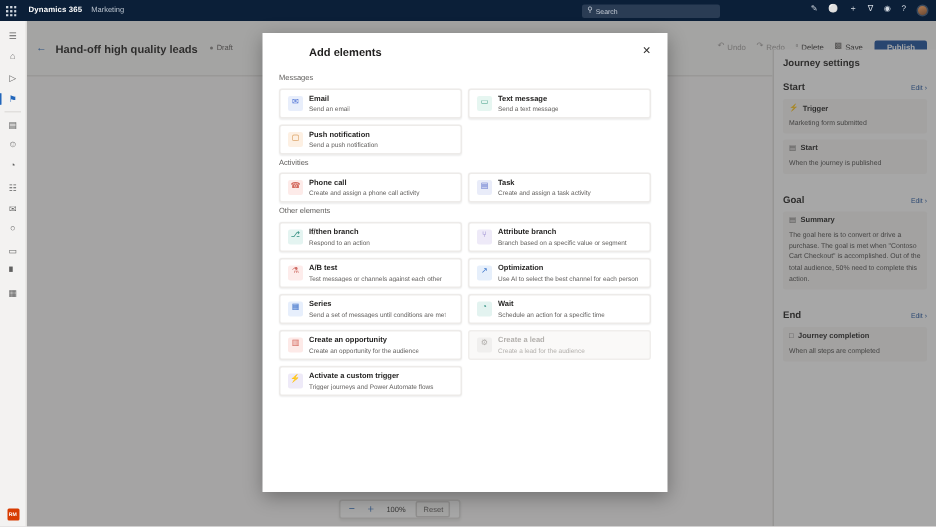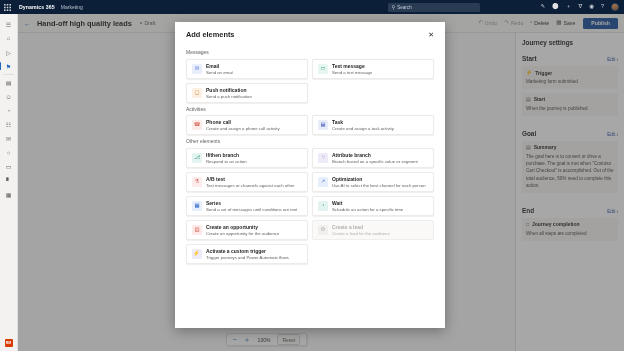--- a/index.html
+++ b/index.html
@@ -58,21 +58,21 @@
   .rail-badge {
     width: 8px; height: 8px; background: #d83b01; border-radius: 1px;
     color: #fff; font-size: 3.4px; display: flex; align-items: center; justify-content: center;
     font-weight: 700;
   }
 
   
   .cmdbar {
     position: absolute; top: 14px; left: 18px; width: 606px; height: 19px;
     background: #faf9f8; border-bottom: .5px solid #e6e4e2;
-    display: flex; align-items: center; padding: 0 6px; z-index: 15; justify-content: center;
+    display: flex; align-items: center; padding: 18px 6px; z-index: 15; justify-content: center;
   }
   .back-arrow { color: #2266bb; font-size: 7px; margin-right: 6px; }
   .page-title { font-size: 7.4px; font-weight: 700; color: #201f1e; }
   .draft-badge { display: flex; align-items: center; gap: 2px; margin-left: 8px; }
   .draft-dot { width: 2.6px; height: 2.6px; border-radius: 50%; background: #8a8886; }
   .draft-text { font-size: 5px; color: #605e5c; }
   .cmd-spacer { flex: 1; }
   .cmd-btn { display: flex; align-items: center; gap: 2px; margin-left: 7px; }
   .cmd-btn .ci { font-size: 5.5px; color: #605e5c; line-height: 1; }
   .cmd-btn .cl { font-size: 5.2px; color: #323130; }
@@ -124,20 +124,21 @@
     background: rgba(60,60,60,.45); z-index: 40;
   }
   .modal {
     position: absolute; top: 22px; left: 175px; width: 270px; height: 306px;
     background: #ffffff; z-index: 50; box-shadow: 0 3px 12px rgba(0,0,0,.32);
     display: flex; flex-direction: column;
   }
   .modal-head {
     height: 22px; display: flex; align-items: center; padding: 12px 11px;
     flex-shrink: 0;
+    margin-left: 20px;
   }
   .modal-title { font-size: 7.4px; font-weight: 600; color: #201f1e; }
   .modal-close { margin-left: auto; color: #323130; font-size: 7px; line-height: 1; }
   .modal-body { flex: 1; overflow: hidden; padding: 0 11px 6px 11px; }
   .group-label { font-size: 5px; color: #605e5c; margin: 3px 0 3.5px 0; }
   .card-grid { display: grid; grid-template-columns: 1fr 1fr; gap: 4px; }
   .el-card {
     background: #ffffff; border: .5px solid #edebe9; border-radius: 2px;
     height: 20px; display: flex; align-items: center; gap: 4px; padding: 0 5px;
     box-shadow: 0 .5px 1.2px rgba(0,0,0,.07);

